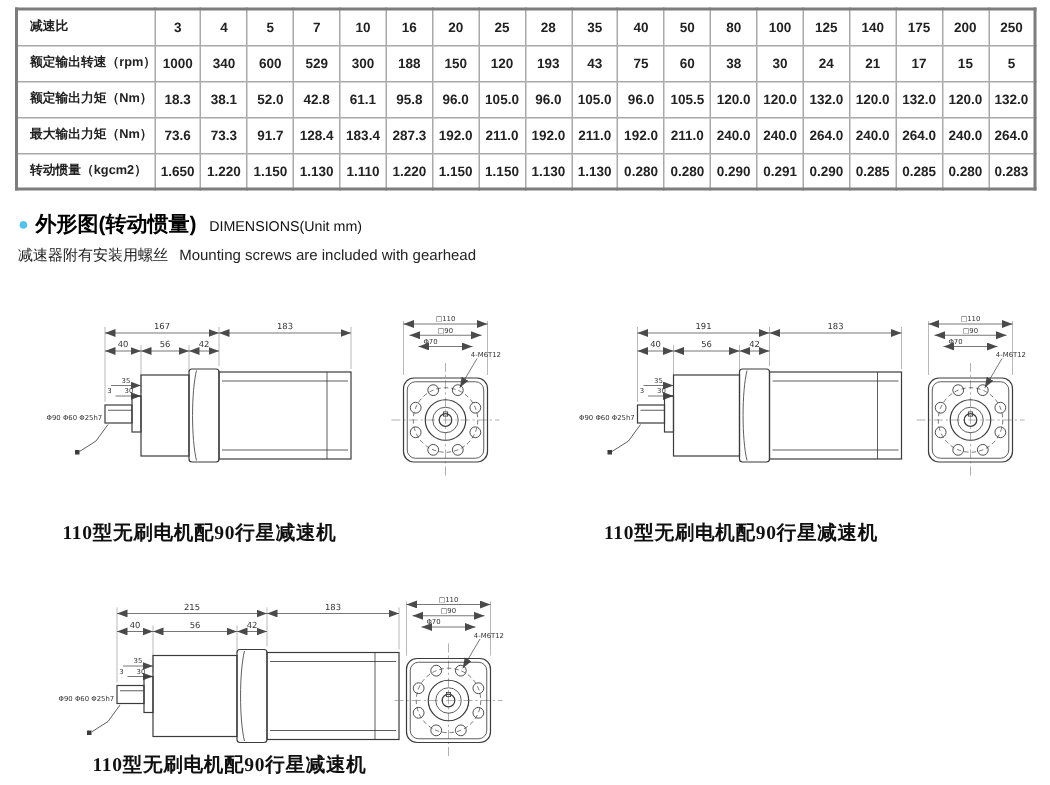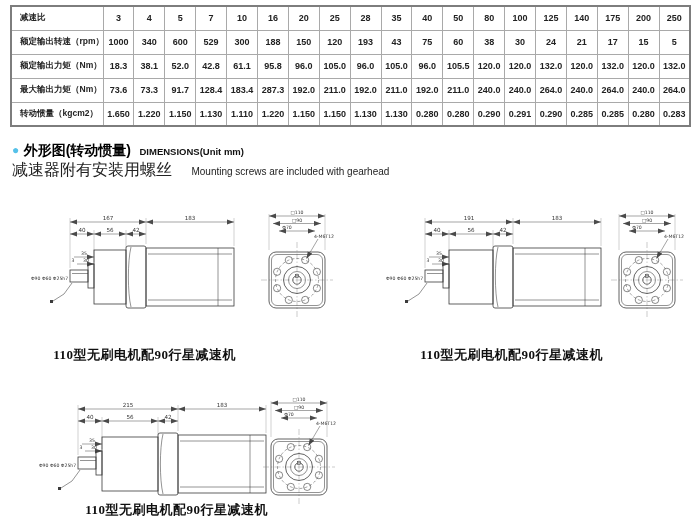--- a/index.html
+++ b/index.html
@@ -14,31 +14,31 @@
   table.spec td { border:1px solid #a9a9a9; height:24px; text-align:center;
                   font-size:9px; font-weight:600; color:#222; overflow:hidden;
                   white-space:nowrap; }
   table.spec td.lbl { width:92px; text-align:left; padding-left:8px;
                       font-size:8.5px; font-weight:600; letter-spacing:0; }
 
   
   .sec-title { position:absolute; left:12px; top:141px; white-space:nowrap; }
   .sec-title .bullet { font-size:12px; vertical-align:1px; }
   .sec-title .cn { font-size:14px; font-weight:700; color:#000; }
-  .sec-title .en { font-size:9.5px; font-weight:700; color:#111; margin-left:4px; }
+  .sec-title .en { font-size:9.5px; font-weight:400; color:#111; margin-left:4px; }
   .sec-note { position:absolute; left:12px; top:160px; white-space:nowrap; }
-  .sec-note .cn { font-size:16px; color:#222; }
-  .sec-note .en { font-size:10px; color:#222; margin-left:15px; }
+  .sec-note .cn { font-size:10px; color:#222; }
+  .sec-note .en { font-size:10px; color:#222; margin-left:3px; }
 
   
   .drawing-svg { position:absolute; }
   svg text { font-family:"DejaVu Sans","Liberation Sans",sans-serif; fill:#333; }
   .dimtxt { font-size:5.6px; }
   .tinytxt { font-size:4.6px; }
-  .caption { position:absolute; text-align:right;
+  .caption { position:absolute; text-align:center;
              font-family:"Liberation Serif","DejaVu Serif",serif;
              font-size:13px; font-weight:600; color:#101010; letter-spacing:.5px; }
   .part { fill:none; stroke:#3b3b3b; stroke-width:0.8; }
   .thin { fill:none; stroke:#3b3b3b; stroke-width:0.55; }
   .dim  { stroke:#4a4a4a; stroke-width:0.5; fill:none; }
   .ext  { stroke:#8a8a8a; stroke-width:0.4; }
   .cl   { stroke:#7a7a7a; stroke-width:0.4; stroke-dasharray:6 2 1.5 2; }
   .bolt { fill:none; stroke:#3b3b3b; stroke-width:0.6; }
 </style>
 </head>

